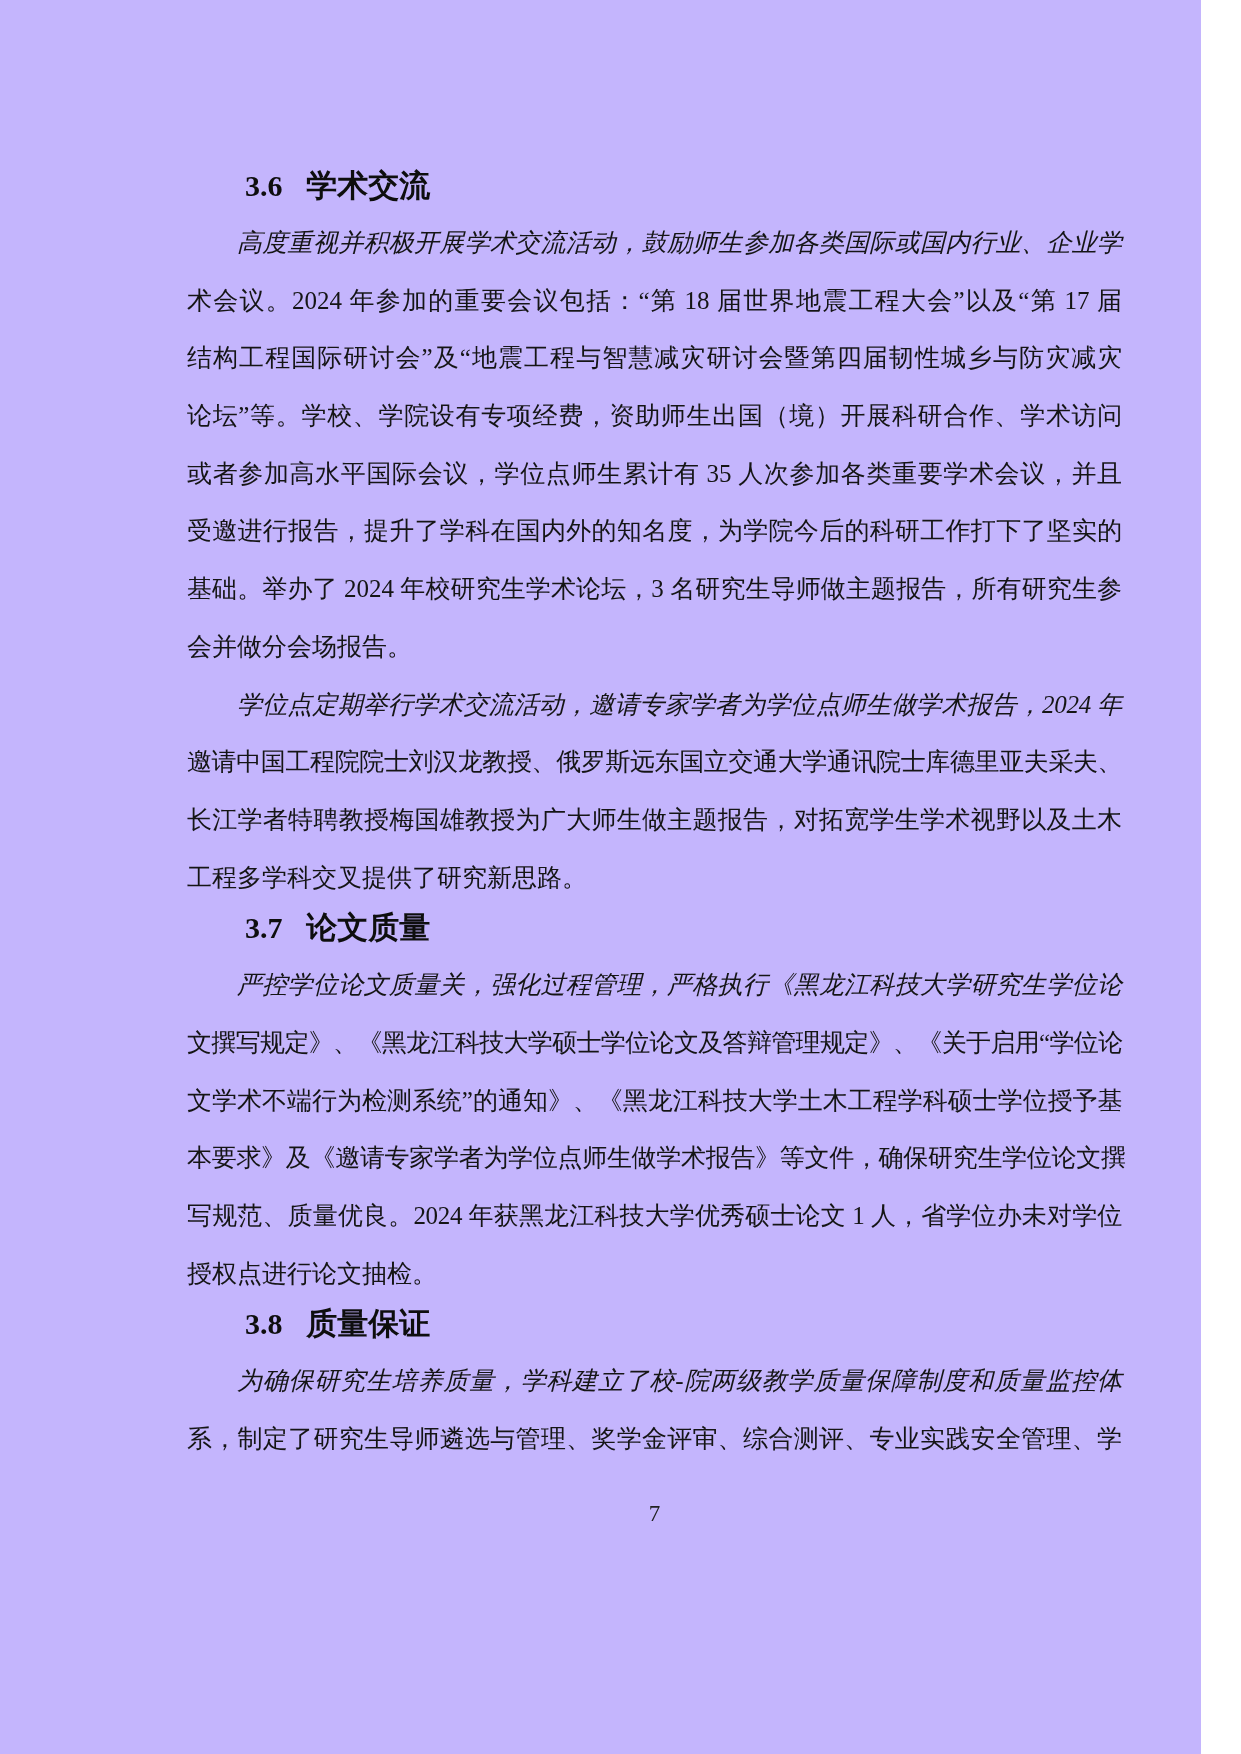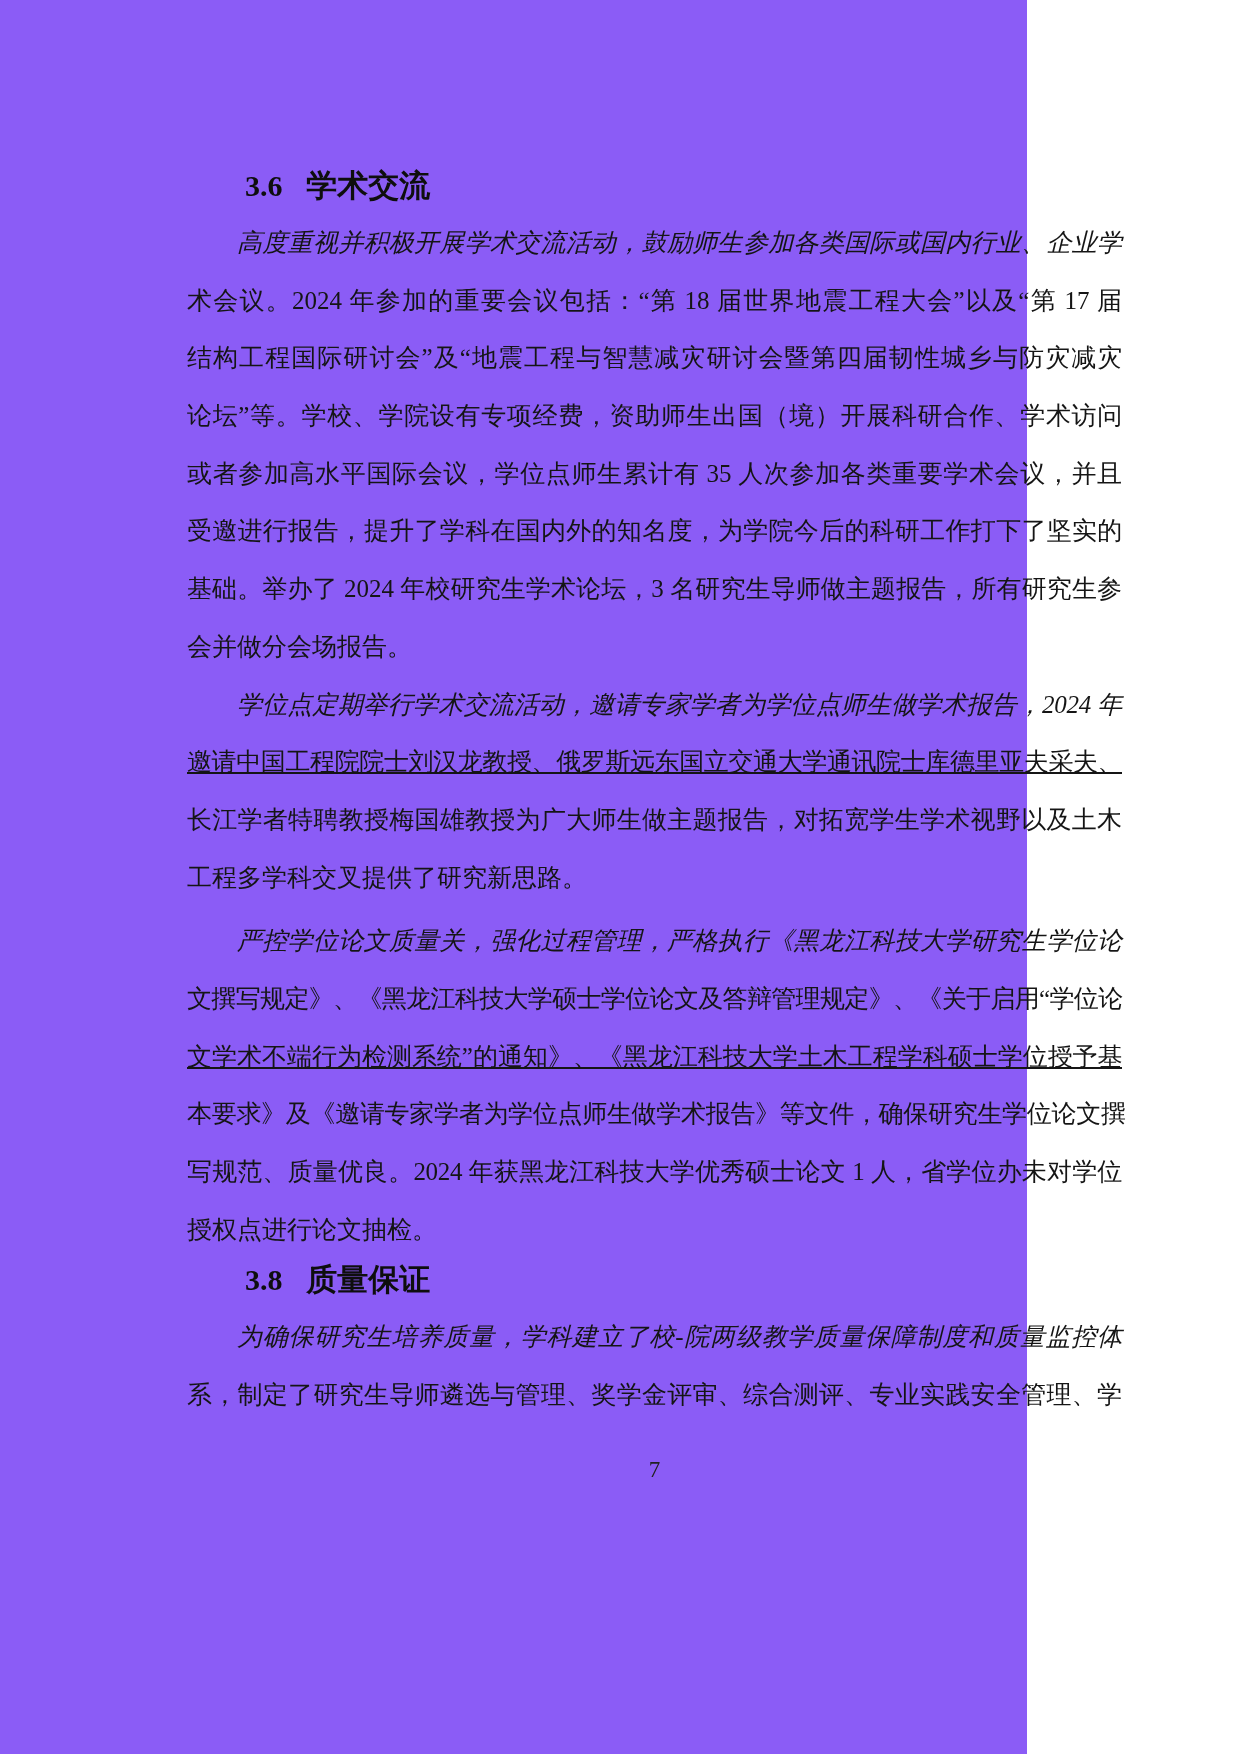--- a/index.html
+++ b/index.html
@@ -9,23 +9,23 @@
   }
   body {
     width: 1241px;
     height: 1754px;
     position: relative;
     overflow: hidden;
     font-family: "Liberation Serif", "DejaVu Serif", sans-serif;
     color: #151515;
   }
   .page {
-    width: 1027px;
+    width: 1201px;
     height: 1754px;
-    background: #8b5cf6;
+    background: #c4b5fd;
   }
   .content {
     margin-left: 187px;
     width: 935px;
     padding-top: 164px;
     box-sizing: content-box;
   }
   h2.heading {
     margin: 0;
     padding-left: 58px;
@@ -55,21 +55,21 @@
     line-height: 57.7px;
     text-align: justify;
     text-align-last: justify;
     white-space: nowrap;
     color: #151515;
   }
   .line.first { text-indent: 50px; font-style: italic; }
   .line.last  { text-align-last: left; }
   .ls1 { letter-spacing: -0.3px; }
   .ls2 { letter-spacing: -1.2px; }
-  .ls3 { letter-spacing: -0.6px; text-decoration: underline; }
+  .ls3 { letter-spacing: -0.6px; }
   .pagenum {
     margin-top: 32px;
     width: 935px;
     text-align: center;
     font-size: 23px;
     line-height: 28px;
     font-family: "Liberation Serif", "DejaVu Serif", serif;
     color: #222222;
   }
 </style>
@@ -95,20 +95,24 @@
       <div class="line last">会并做分会场报告。</div>
     </div>
 
     <div class="para">
       <div class="line first ls1">学位点定期举行学术交流活动，邀请专家学者为学位点师生做学术报告，2024 年</div>
       <div class="line ls3">邀请中国工程院院士刘汉龙教授、俄罗斯远东国立交通大学通讯院士库德里亚夫采夫、</div>
       <div class="line">长江学者特聘教授梅国雄教授为广大师生做主题报告，对拓宽学生学术视野以及土木</div>
       <div class="line last">工程多学科交叉提供了研究新思路。</div>
     </div>
 
+    <h2 class="heading h-37">
+      <span class="hnum">3.7</span>
+      <span class="htitle">论文质量</span>
+    </h2>
 
     <div class="para after-heading">
       <div class="line first">严控学位论文质量关，强化过程管理，严格执行《黑龙江科技大学研究生学位论</div>
       <div class="line ls2">文撰写规定》、《黑龙江科技大学硕士学位论文及答辩管理规定》、《关于启用“学位论</div>
       <div class="line ls3">文学术不端行为检测系统”的通知》、《黑龙江科技大学土木工程学科硕士学位授予基</div>
       <div class="line ls1">本要求》及《邀请专家学者为学位点师生做学术报告》等文件，确保研究生学位论文撰</div>
       <div class="line ls1">写规范、质量优良。2024 年获黑龙江科技大学优秀硕士论文 1 人，省学位办未对学位</div>
       <div class="line last">授权点进行论文抽检。</div>
     </div>
 

